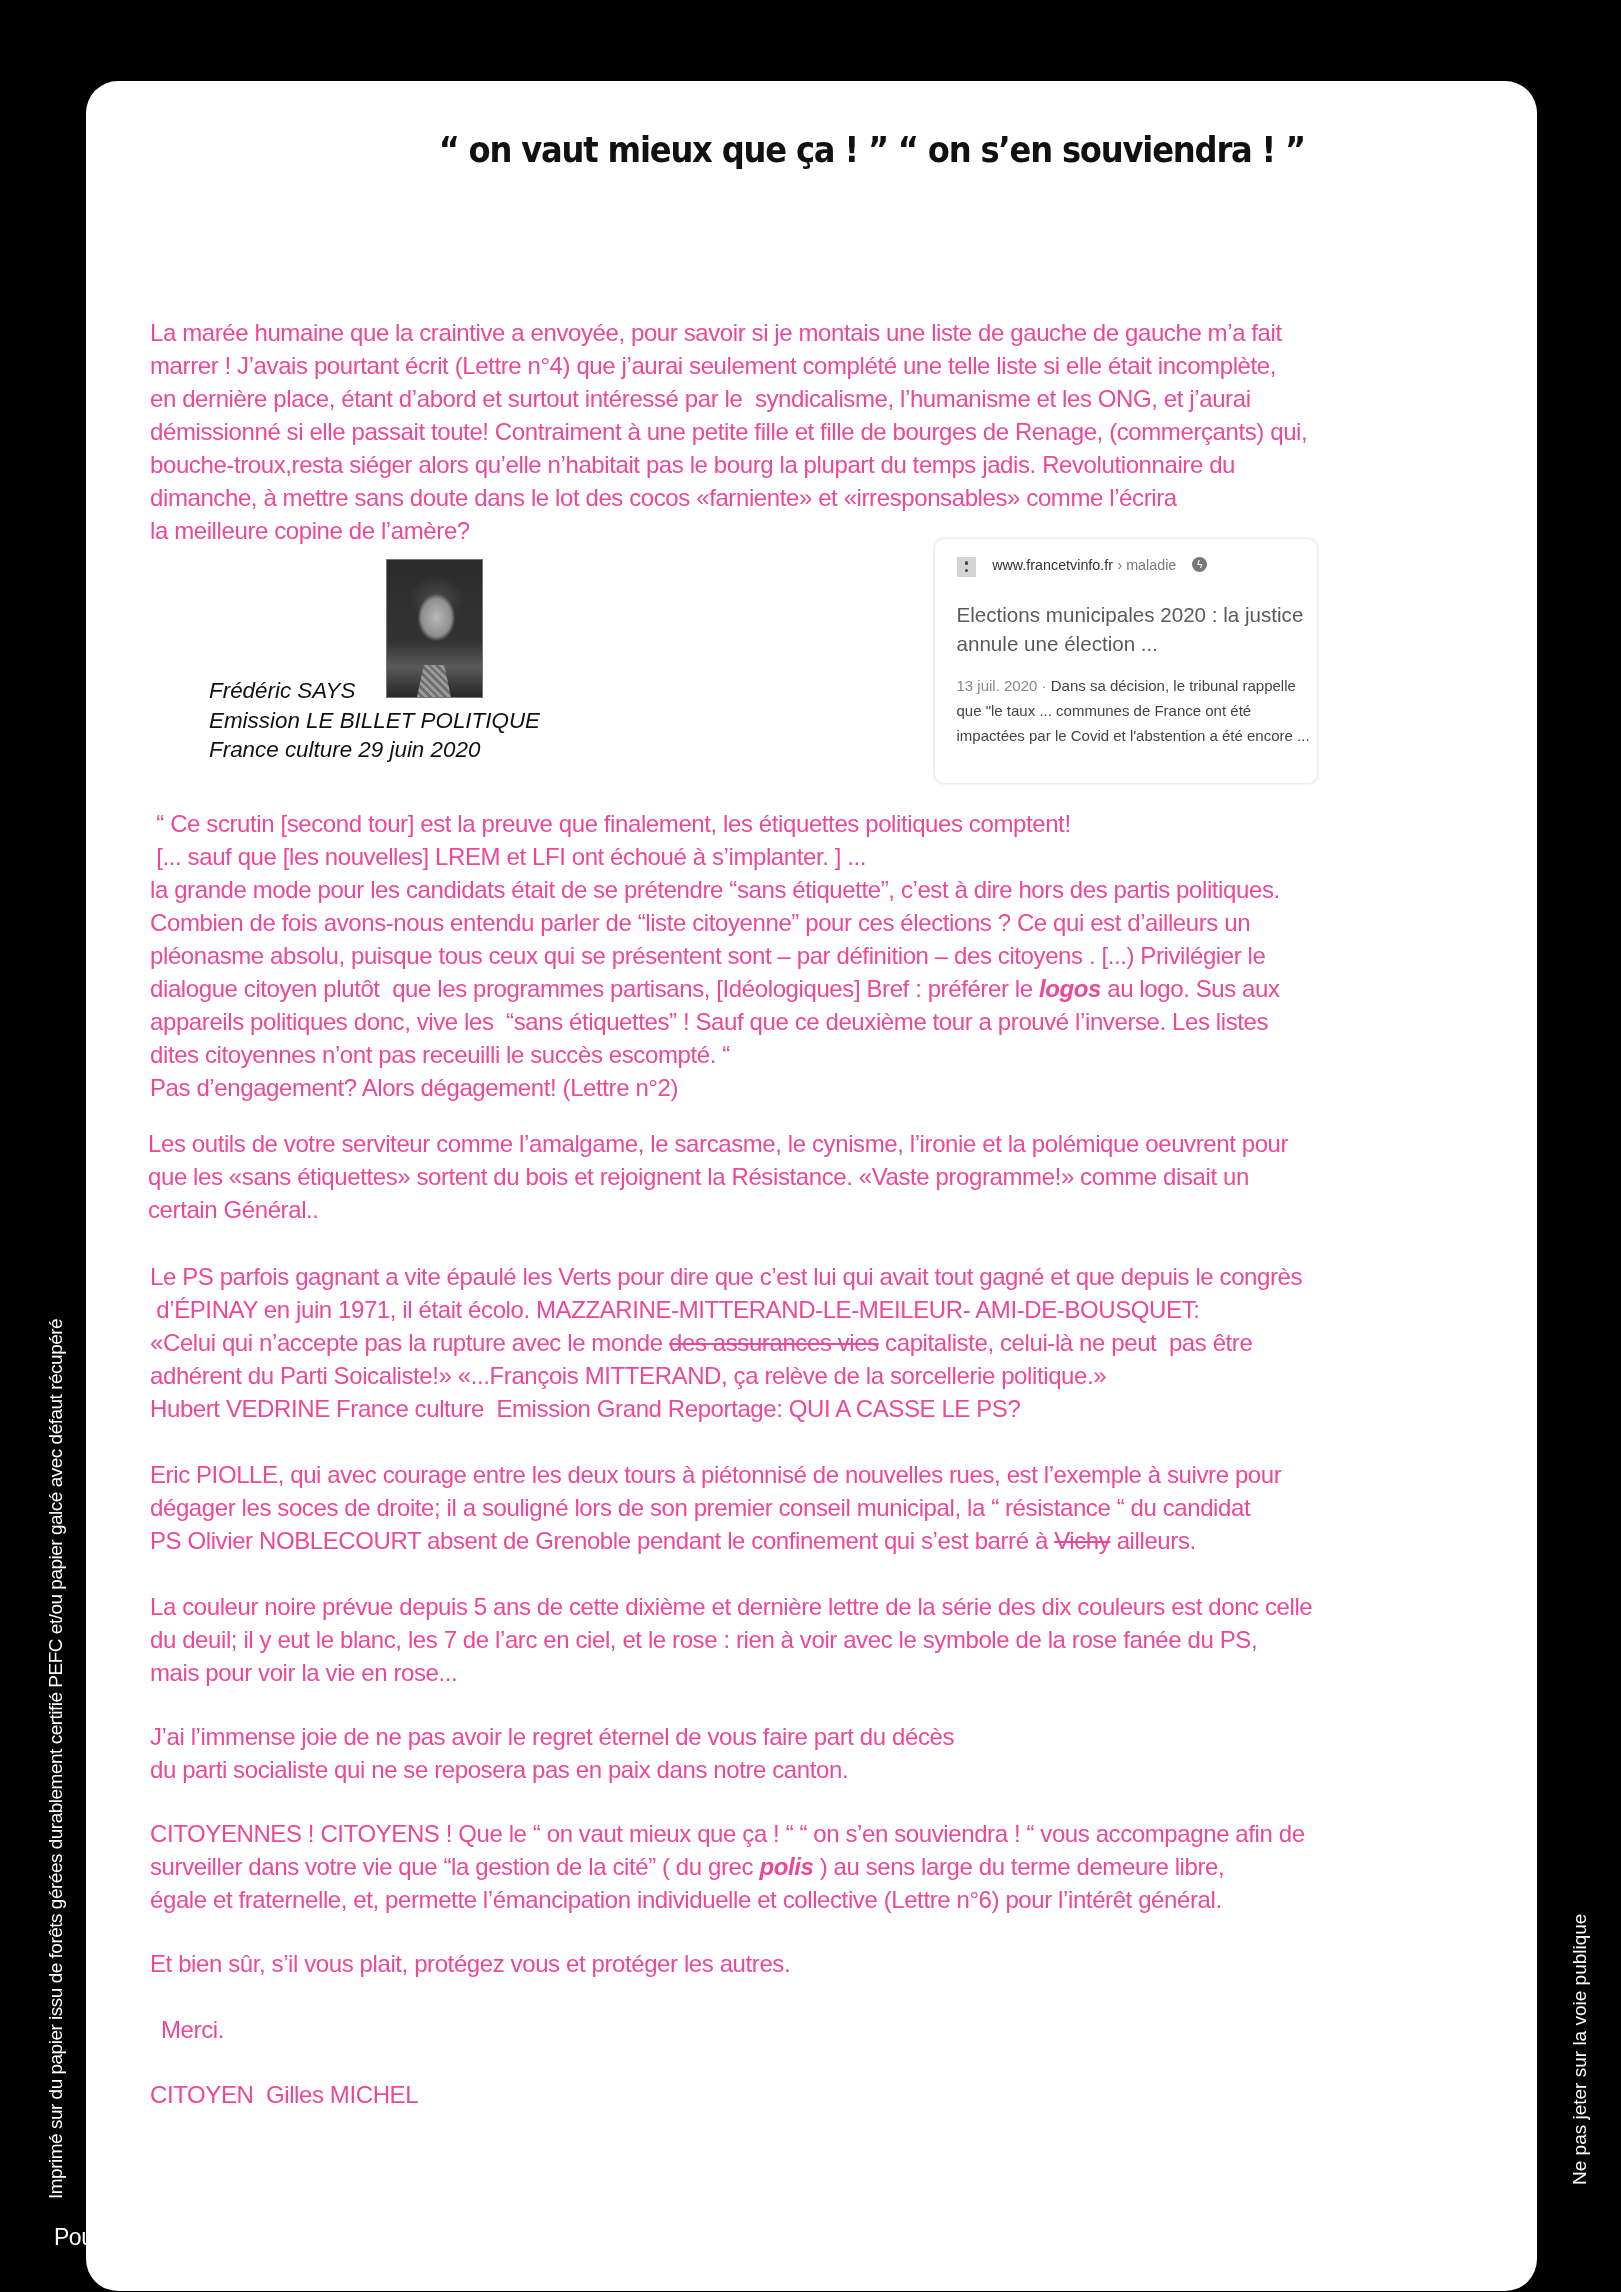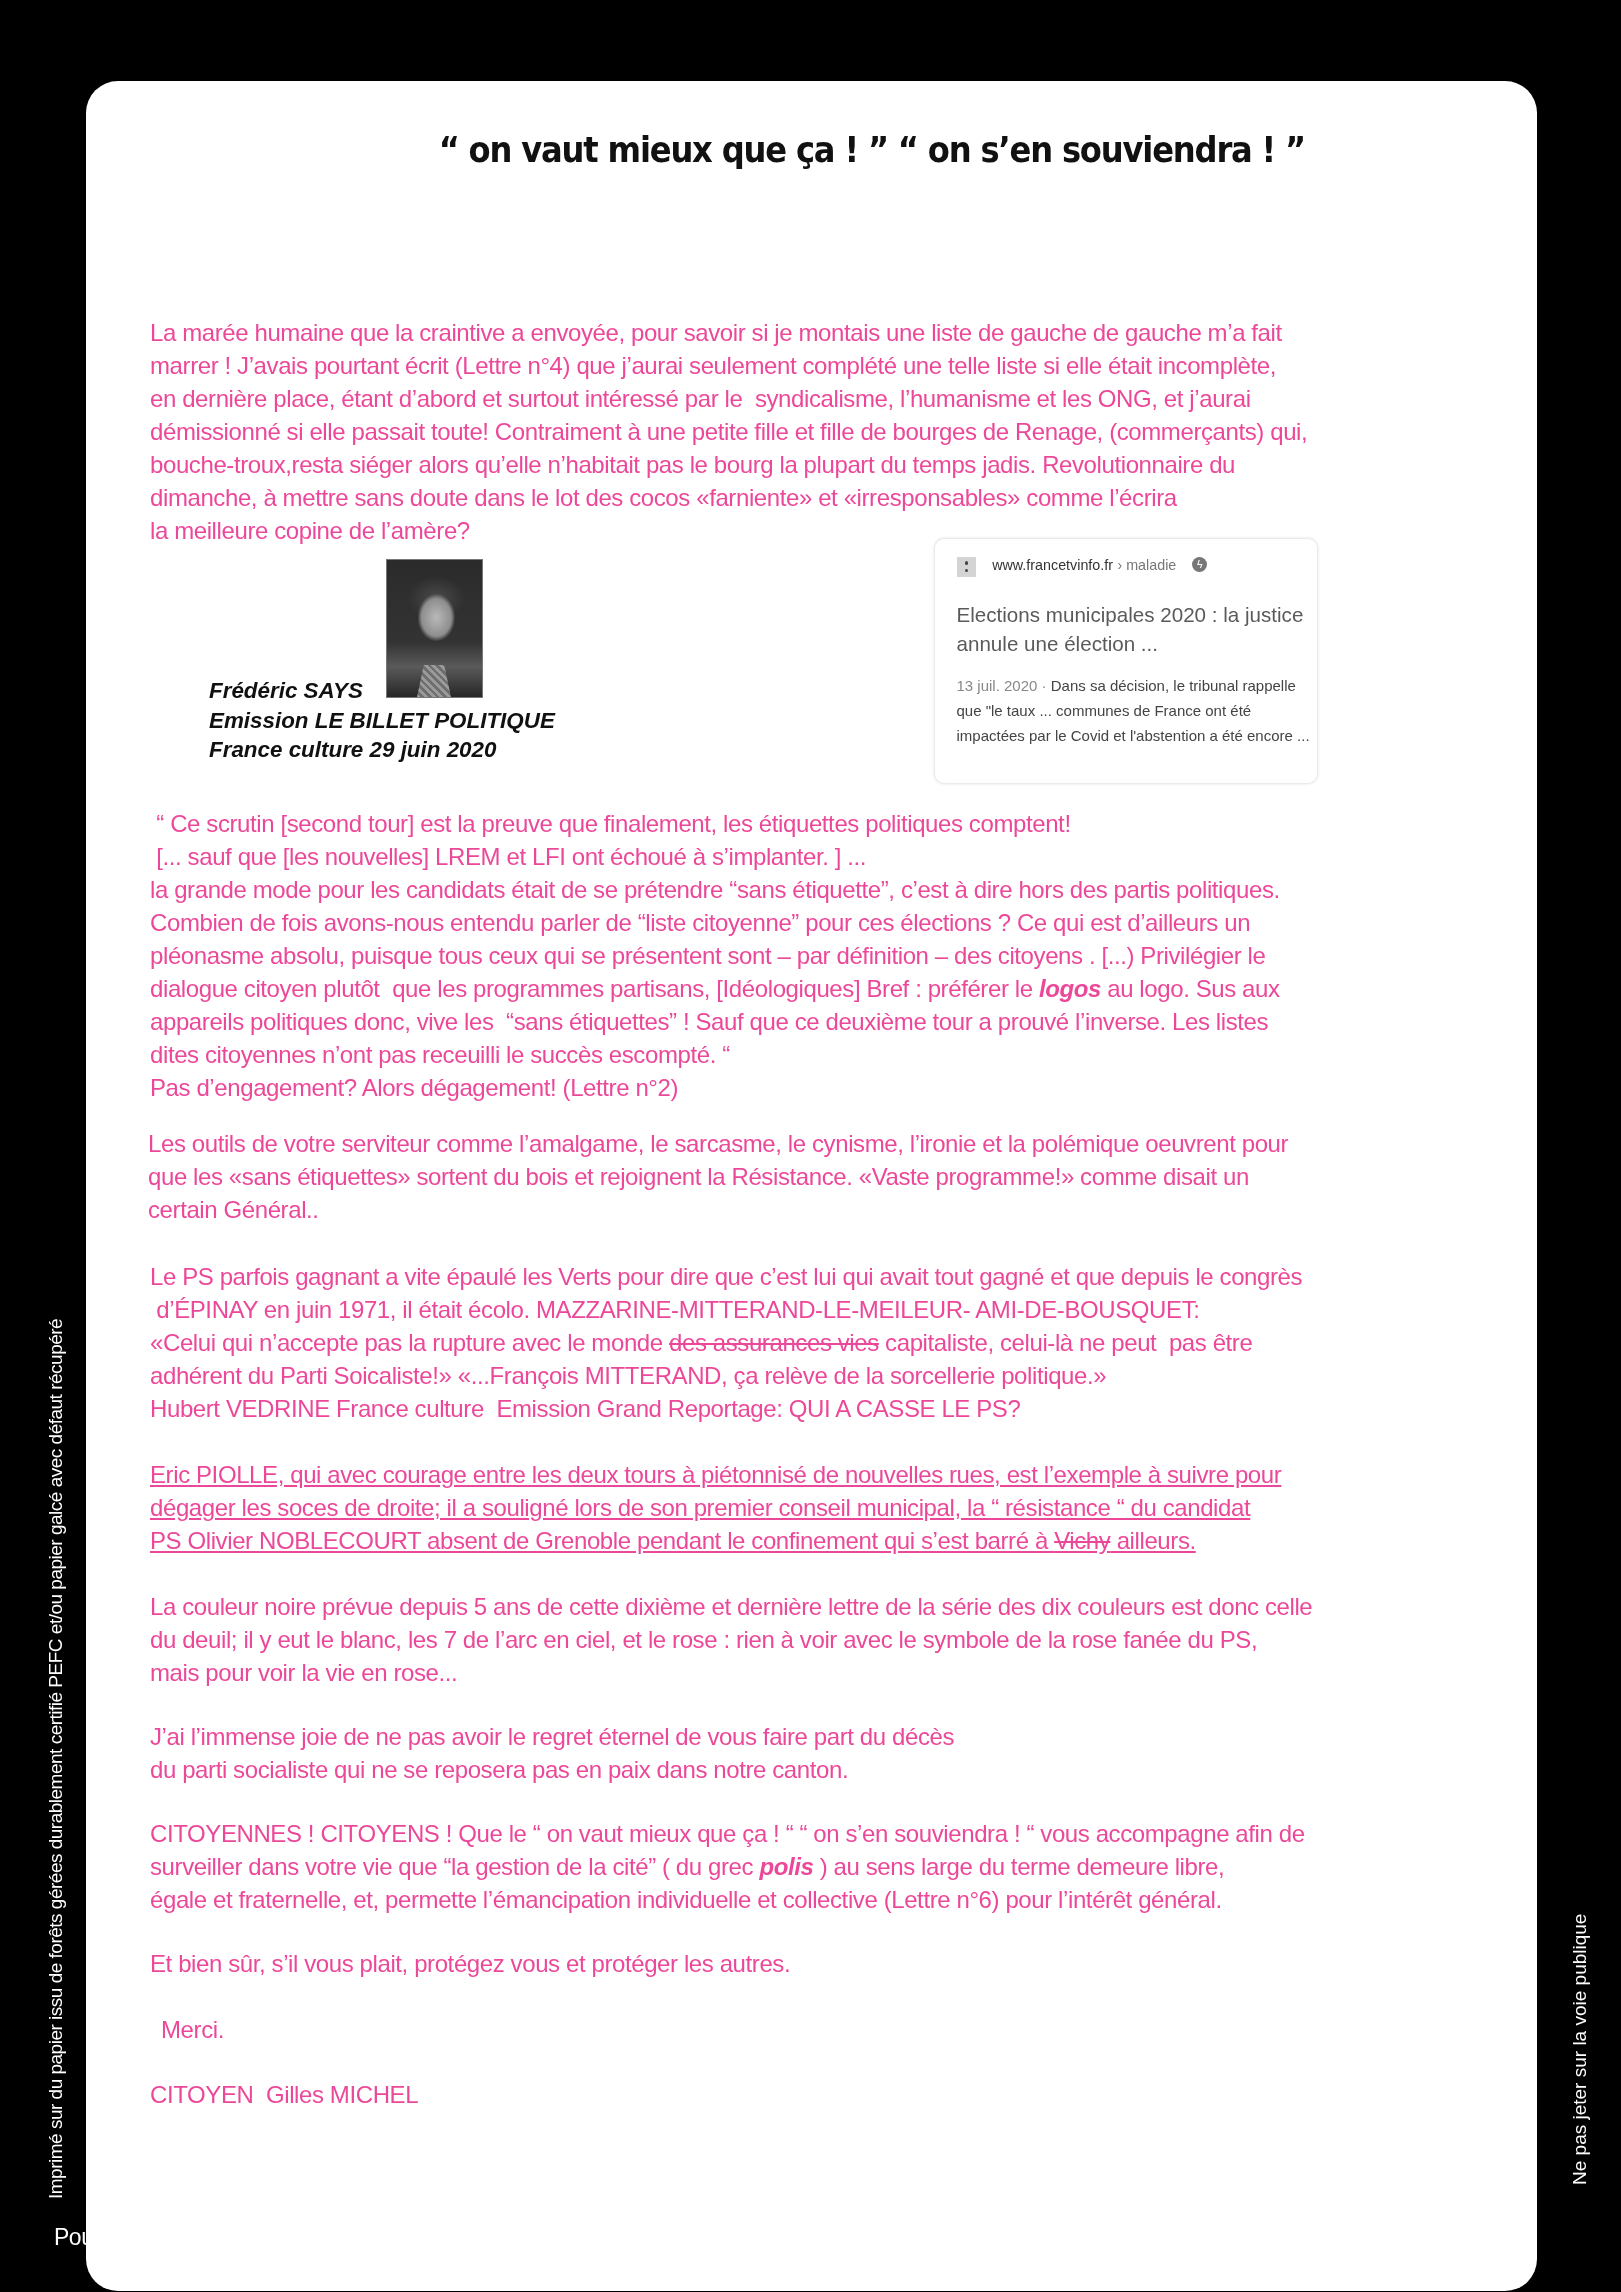--- a/index.html
+++ b/index.html
@@ -55,21 +55,21 @@
   }
   .photo .shirt {
     position: absolute; left: 30px; bottom: 0; width: 34px; height: 32px;
     background: repeating-linear-gradient(45deg, #9a9a9a 0 2.7px, #6e6e6e 2.7px 5.4px);
     clip-path: polygon(20% 0, 80% 0, 100% 100%, 0 100%);
   }
   .caption {
     position: absolute;
     left: 123px; top: 595px;
     font-size: 22.4px; line-height: 29.6px;
-    font-weight: bold; font-style: italic;
+    font-weight: normal; font-style: italic;
     color: #111;
   }
   .caption span { display: block; }
 
   .card {
     position: absolute;
     left: 849px; top: 458px;
     width: 382px; height: 244px;
     background: #fff;
     border-radius: 9px;
@@ -192,21 +192,21 @@
   </div>
 
   <div class="para" style="top:1179px;">
     <span class="ln">Le PS parfois gagnant a vite épaulé les Verts pour dire que c’est lui qui avait tout gagné et que depuis le congrès</span>
     <span class="ln"> d’ÉPINAY en juin 1971, il était écolo. MAZZARINE-MITTERAND-LE-MEILEUR- AMI-DE-BOUSQUET:</span>
     <span class="ln"><span>«Celui qui n’accepte pas la rupture avec le monde </span><span class="strike">des assurances vies</span><span> capitaliste, celui-là ne peut  pas être</span></span>
     <span class="ln">adhérent du Parti Soicaliste!» «...François MITTERAND, ça relève de la sorcellerie politique.»</span>
     <span class="ln">Hubert VEDRINE France culture  Emission Grand Reportage: QUI A CASSE LE PS?</span>
   </div>
 
-  <div class="para" style="top:1377px;text-decoration:underline;">
+  <div class="para" style="top:1377px;">
     <span class="ln">Eric PIOLLE, qui avec courage entre les deux tours à piétonnisé de nouvelles rues, est l’exemple à suivre pour</span>
     <span class="ln">dégager les soces de droite; il a souligné lors de son premier conseil municipal, la “ résistance “ du candidat</span>
     <span class="ln"><span>PS Olivier NOBLECOURT absent de Grenoble pendant le confinement qui s’est barré à </span><span class="strike">Vichy</span><span> ailleurs.</span></span>
   </div>
 
   <div class="para" style="top:1509px;">
     <span class="ln">La couleur noire prévue depuis 5 ans de cette dixième et dernière lettre de la série des dix couleurs est donc celle</span>
     <span class="ln">du deuil; il y eut le blanc, les 7 de l’arc en ciel, et le rose : rien à voir avec le symbole de la rose fanée du PS,</span>
     <span class="ln">mais pour voir la vie en rose...</span>
   </div>

